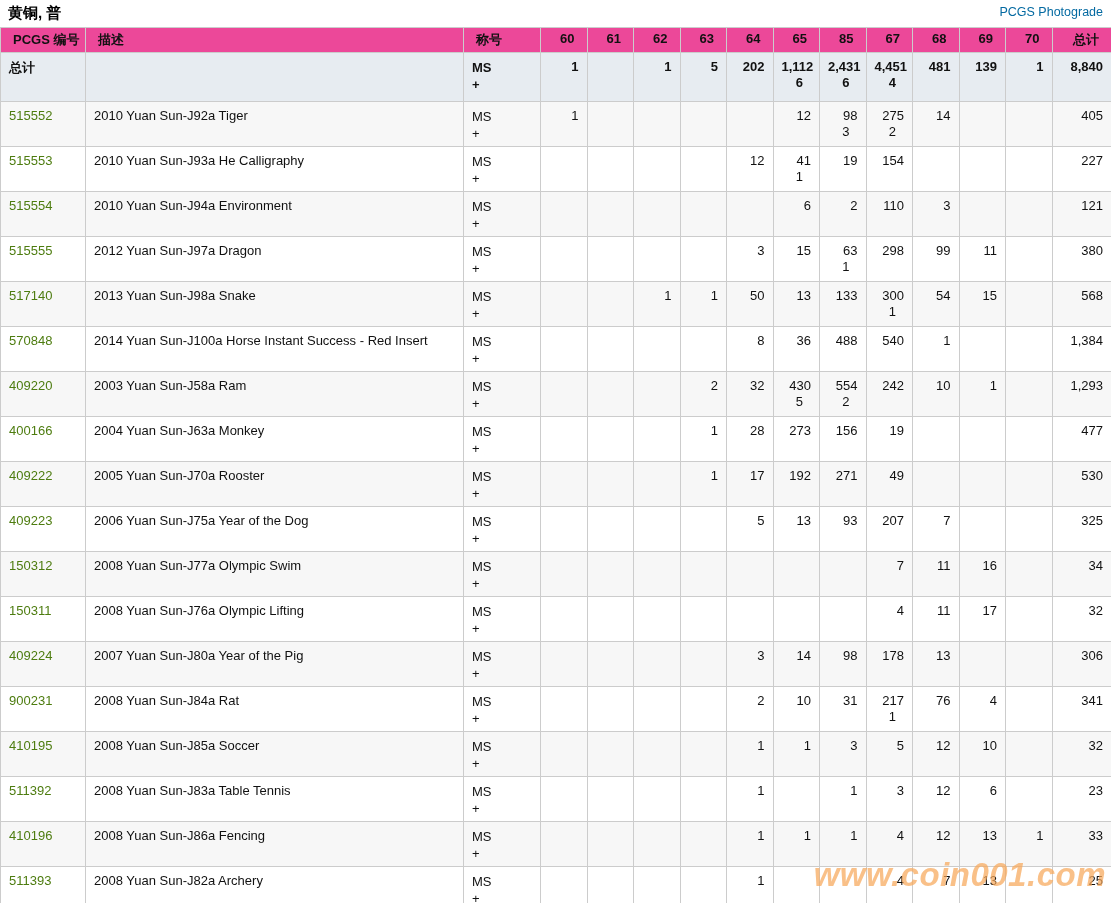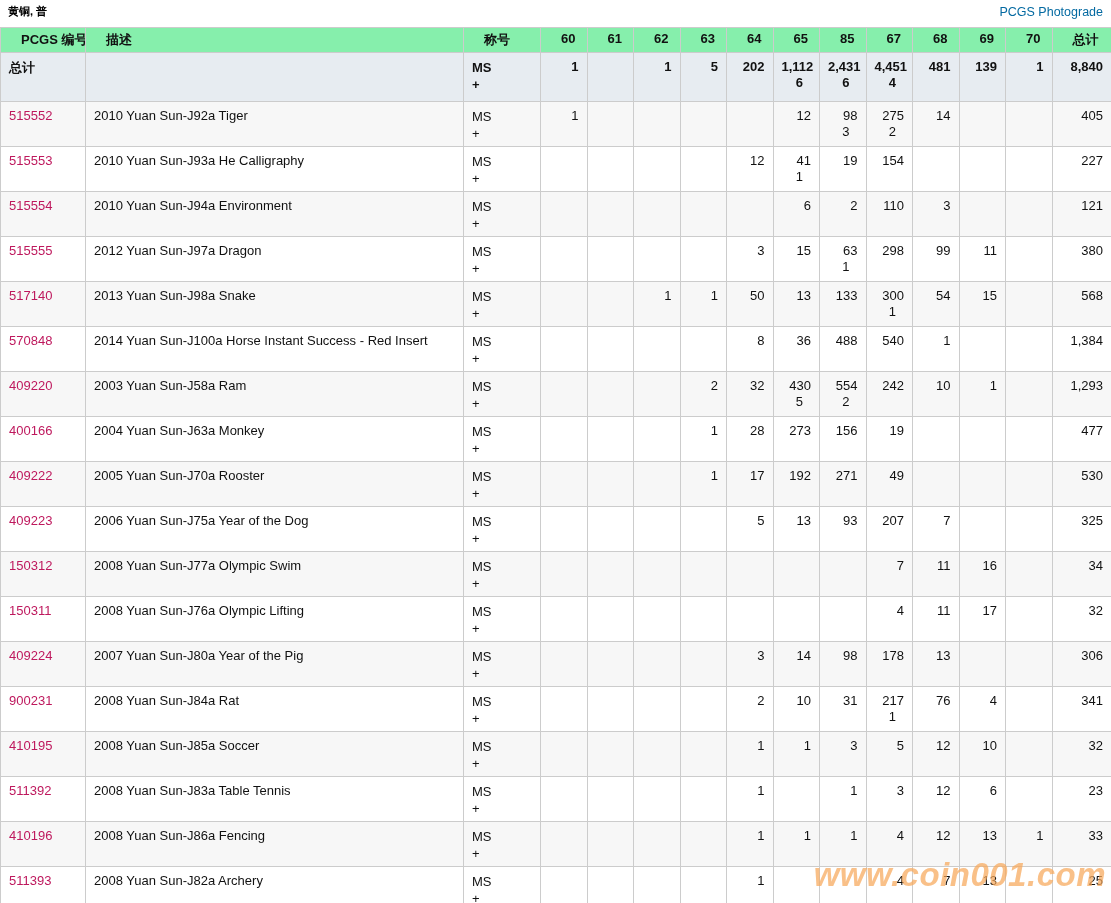--- a/index.html
+++ b/index.html
@@ -13,21 +13,21 @@
     color: #111;
   }
   .page-header {
     display: flex;
     justify-content: space-between;
     align-items: flex-start;
     padding: 4px 8px 0 8px;
     height: 27px;
   }
   .page-title {
-    font-size: 11px;
+    font-size: 15px;
     font-weight: bold;
     margin: 0;
     color: #000;
   }
   .photograde-link {
     font-size: 12.5px;
     color: #0369a1;
     text-decoration: none;
     cursor: pointer;
     padding-top: 1px;
@@ -41,41 +41,41 @@
   .pop-table th, .pop-table td {
     border: 1px solid #cccccc;
     vertical-align: top;
     padding: 4px 8px;
     overflow: hidden;
   }
   .pop-table thead th {
     height: 23px;
     font-weight: bold;
     text-align: right;
-    padding: 3px 20px;
-    background: #86efac;
+    padding: 3px 12px;
+    background: #ec4899;
     white-space: nowrap;
   }
   .pop-table thead th.left { text-align: left; }
   .pop-table tr.totals-row td {
     background: #e7ecf1;
     font-weight: bold;
     height: 49px;
     padding-top: 6px;
   }
   .pop-table tbody tr.data-row td {
     height: 45px;
     padding-top: 6px;
   }
   .pop-table tbody tr.data-row:nth-child(even) td { background: #f7f7f7; }
   td.num, td.total-cell { text-align: right; white-space: nowrap; }
   td.num .plus-line { padding-right: 8px; line-height: 16px; }
   td.num .main-line { line-height: 16px; }
   .pcgs-link {
-    color: #be185d;
+    color: #4d7c0f;
     text-decoration: none;
     cursor: pointer;
   }
   .desig-line { line-height: 17px; }
   .watermark {
     position: absolute;
     top: 856px;
     right: 5px;
     font-size: 33px;
     font-weight: bold;

